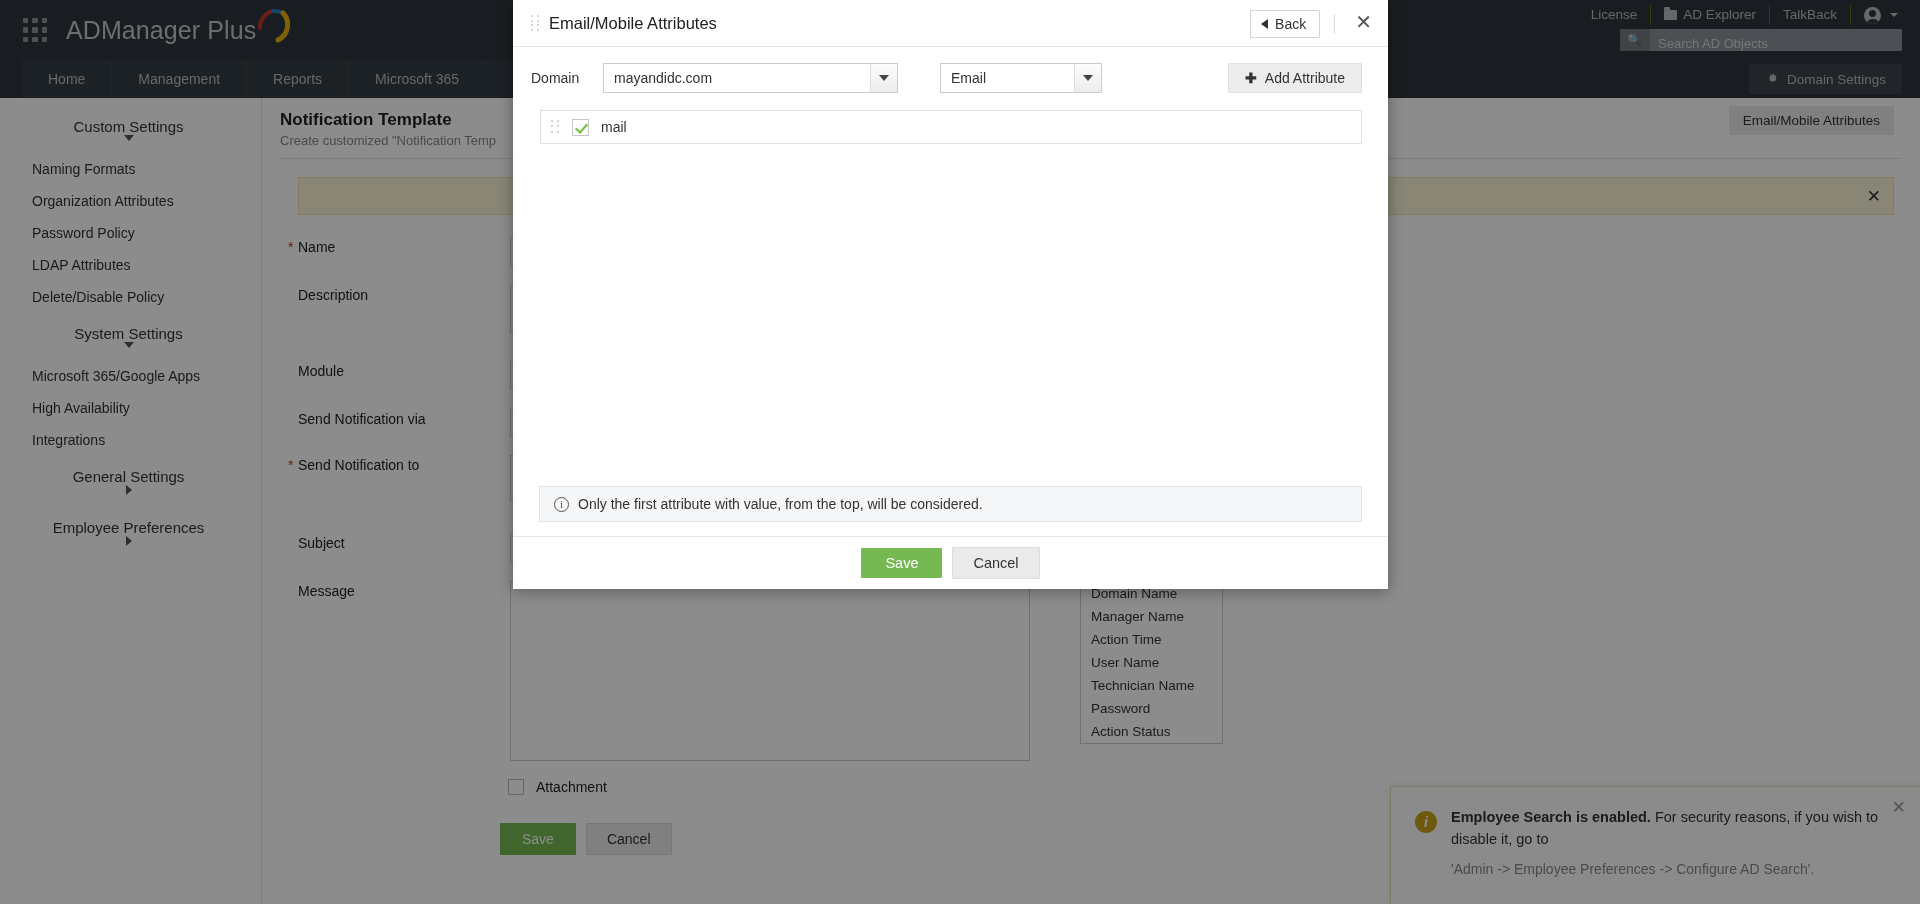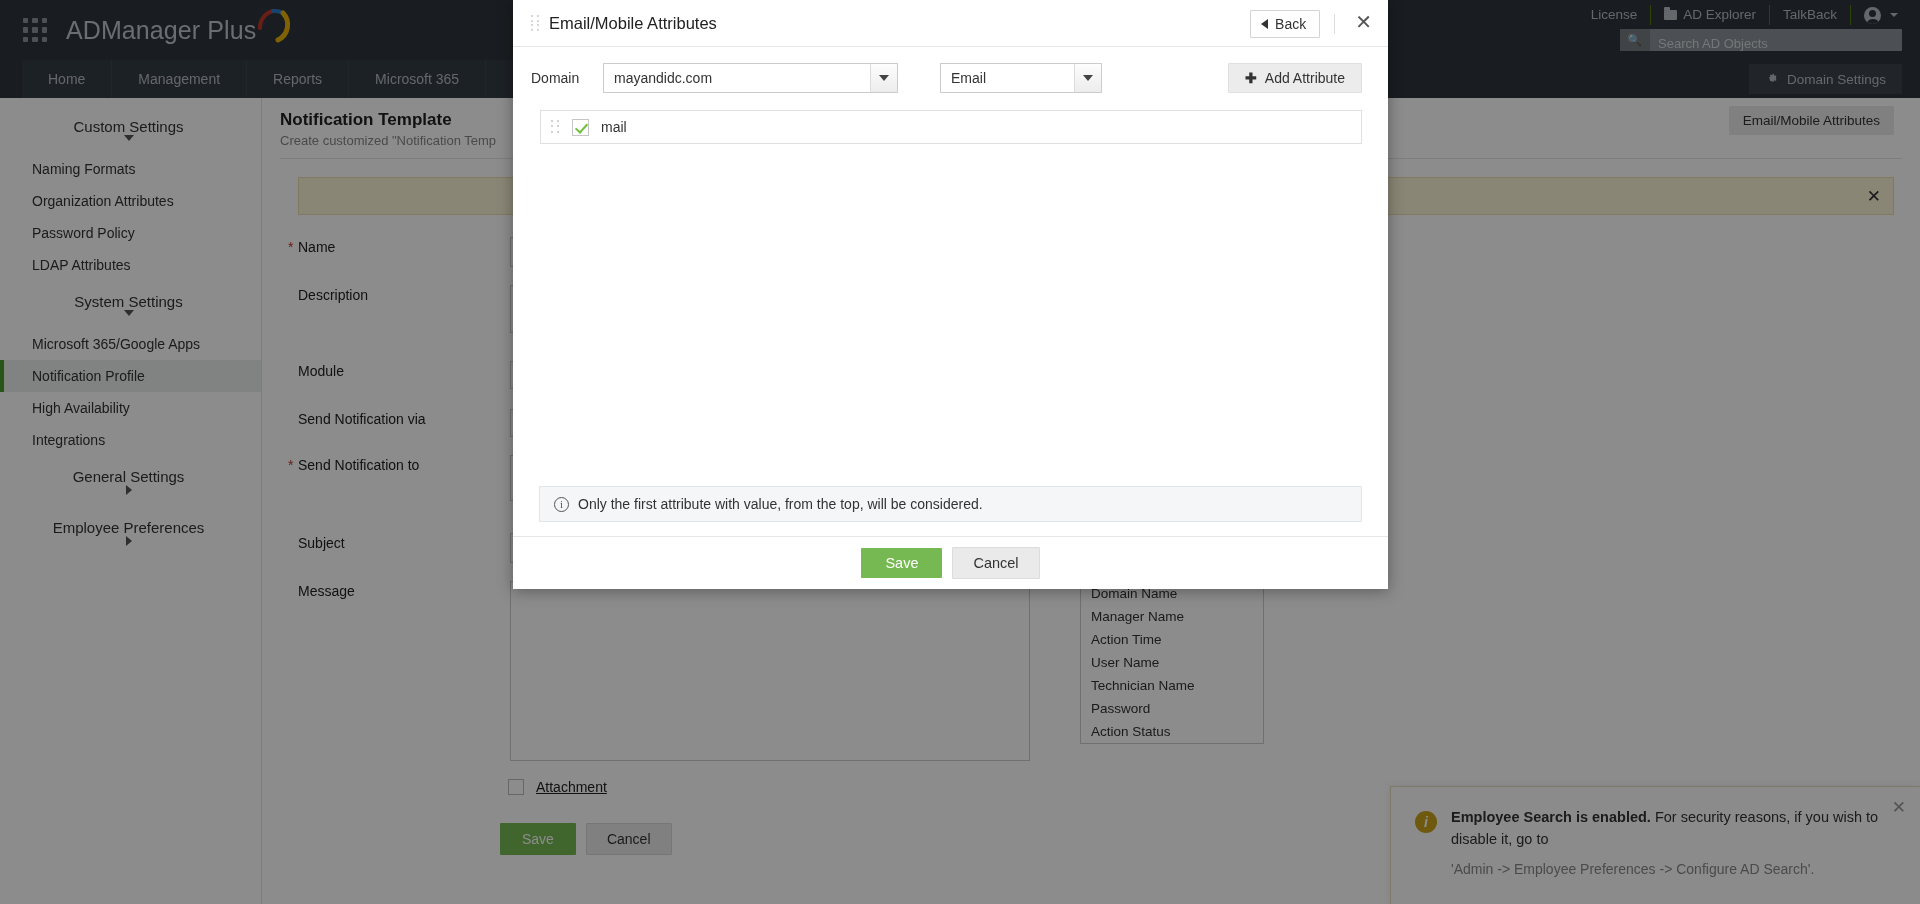--- a/index.html
+++ b/index.html
@@ -134,25 +134,25 @@
   .frow { display: flex; align-items: flex-start; margin-bottom: 0; }
   .flabel { width: 230px; padding-left: 18px; position: relative; line-height: 20px; }
   .req { color: #c0392b; position: absolute; left: 8px; top: 0; }
   .fctl { flex: 1; }
   .txtinput {
     width: 430px; height: 30px; border: 1px solid #ccc; background:#fff;
   }
   .txtarea-sm { width: 430px; height: 48px; border: 1px solid #ccc; background:#fff; }
   .msgarea { width: 520px; height: 180px; border: 1px solid #ccc; background:#fff; }
   .varbox {
-    position: absolute; left: 800px; top: 0px; width: 184px; border: 1px solid #ccc;
+    position: absolute; left: 800px; top: 0px; width: 143px; border: 1px solid #ccc;
     background: #fff; overflow: hidden;
   }
   .varbox .vitem { padding: 4px 10px; font-size: 13.5px; color:#333; cursor:pointer; }
-  .chkrow { display:flex; align-items:center; gap:12px; padding-left: 228px; text-decoration: underline; }
+  .chkrow { display:flex; align-items:center; gap:12px; padding-left: 228px; }
   .chkbox {
     width: 16px; height: 16px; border: 1px solid #bbb; background:#fff; display:inline-block;
   }
   .btnrow { padding-left: 220px; margin-top: 28px; display:flex; gap: 10px; }
   .btn-green { background: #76b852; color:#fff; font-size:14px; padding: 7px 22px; border:none;
       cursor:pointer; border-radius:1px; }
   .btn-grey { background: #e9e9e9; color:#333; font-size:14px; padding: 7px 20px;
       border:1px solid #d8d8d8; cursor:pointer; border-radius:1px; }
 
   
@@ -341,30 +341,30 @@
       </div>
       <div class="sb-item">
         <span>Organization Attributes</span>
       </div>
       <div class="sb-item">
         <span>Password Policy</span>
       </div>
       <div class="sb-item">
         <span>LDAP Attributes</span>
       </div>
+      <div class="sb-item">
+        <span>Delete/Disable Policy</span>
+      </div>
 
       <div class="sb-group">
         <span>System Settings</span>
         <span class="tri-down"></span>
       </div>
       <div class="sb-item">
         <span>Microsoft 365/Google Apps</span>
-      </div>
-      <div class="sb-item active">
-        <span>Notification Profile</span>
       </div>
       <div class="sb-item">
         <span>High Availability</span>
       </div>
       <div class="sb-item">
         <span>Integrations</span>
       </div>
 
       <div class="sb-group">
         <span>General Settings</span>

